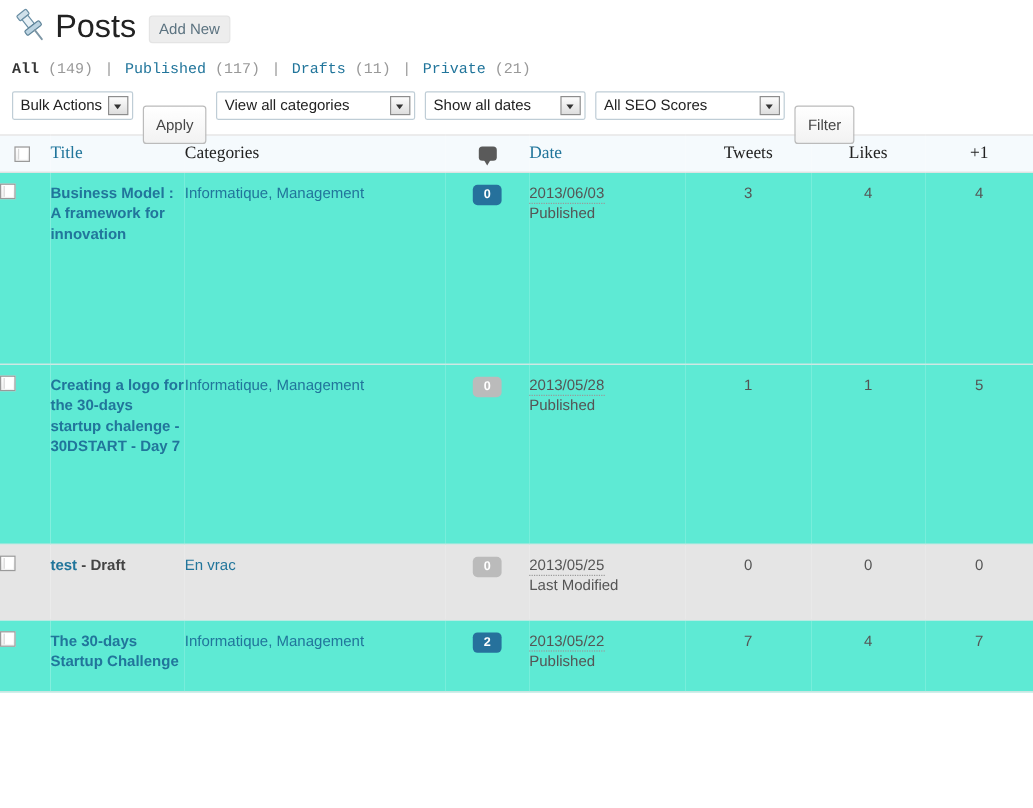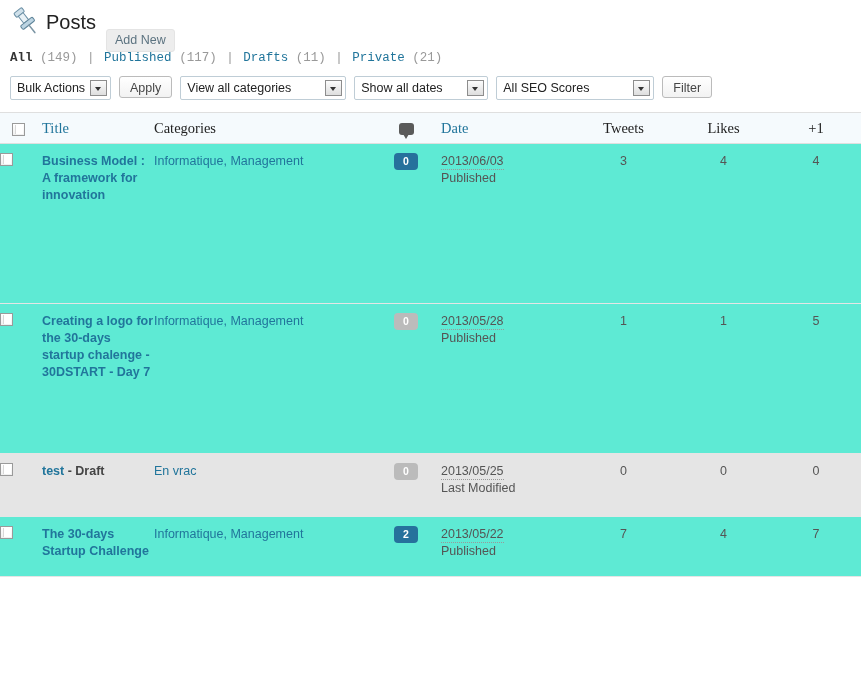--- a/index.html
+++ b/index.html
@@ -27,41 +27,41 @@
   }
   .pin-icon {
     width: 34px;
     height: 34px;
     position: relative;
     flex: 0 0 34px;
     margin-right: 4px;
   }
   .pin-icon svg { display: block; }
   .page-title {
-    font-size: 20px;
+    font-size: 27px;
     font-weight: normal;
     color: #222222;
     line-height: 30px;
     margin: 0 10px 0 0;
     font-family: "Liberation Sans", sans-serif;
     letter-spacing: 0px;
   }
   .add-new-btn {
     display: inline-block;
     font-size: 12.5px;
     color: #5c7380;
     background: #ededed;
     border: 1px solid #e4e4e4;
     border-radius: 3px;
     padding: 3px 8px 4px 8px;
     line-height: 14px;
     text-decoration: none;
     vertical-align: middle;
     position: relative;
-    top: 18px;
+    top: 2px;
   }
 
   
   .subsubsub {
     margin: 10px 0 0 10px;
     font-size: 12.5px;
     color: #777777;
     line-height: 16px;
     font-family: Liberation Mono, monospace;
   }
@@ -125,26 +125,27 @@
     border-top: 4px solid #333333;
   }
   .plain-btn {
     display: inline-block;
     font-size: 12.5px;
     color: #464646;
     background: linear-gradient(#ffffff, #f2f2f2);
     border: 1px solid #bbbbbb;
     border-radius: 3px;
     padding: 0 10px;
-    height: 22px;
+    height: 32px;
     line-height: 22px;
     box-sizing: border-box;
     margin-right: 8px;
     cursor: pointer;
     font-family: "Liberation Sans", sans-serif;
+    margin-top: 12px;
   }
   .w-bulk { width: 101px; }
   .w-dates { width: 134px; }
   .w-cats  { width: 166px; }
   .w-seo   { width: 158px; }
 
   
   table.wp-list {
     width: 861px;
     border-collapse: collapse;

